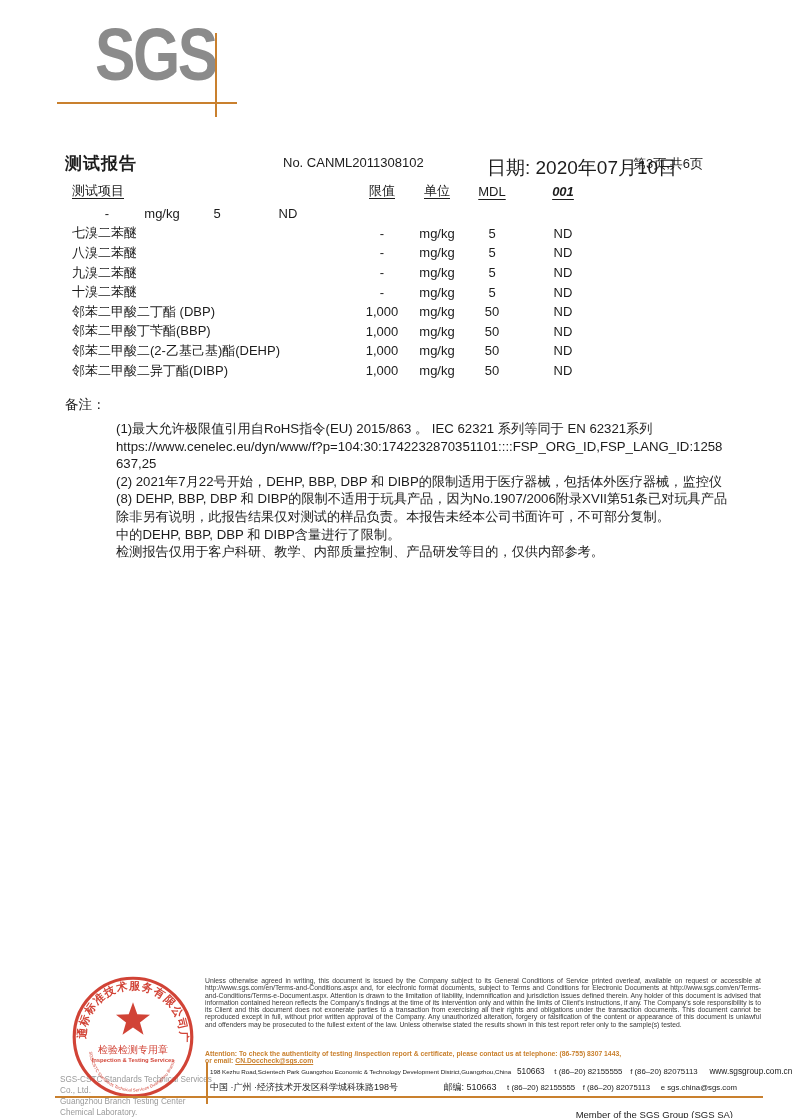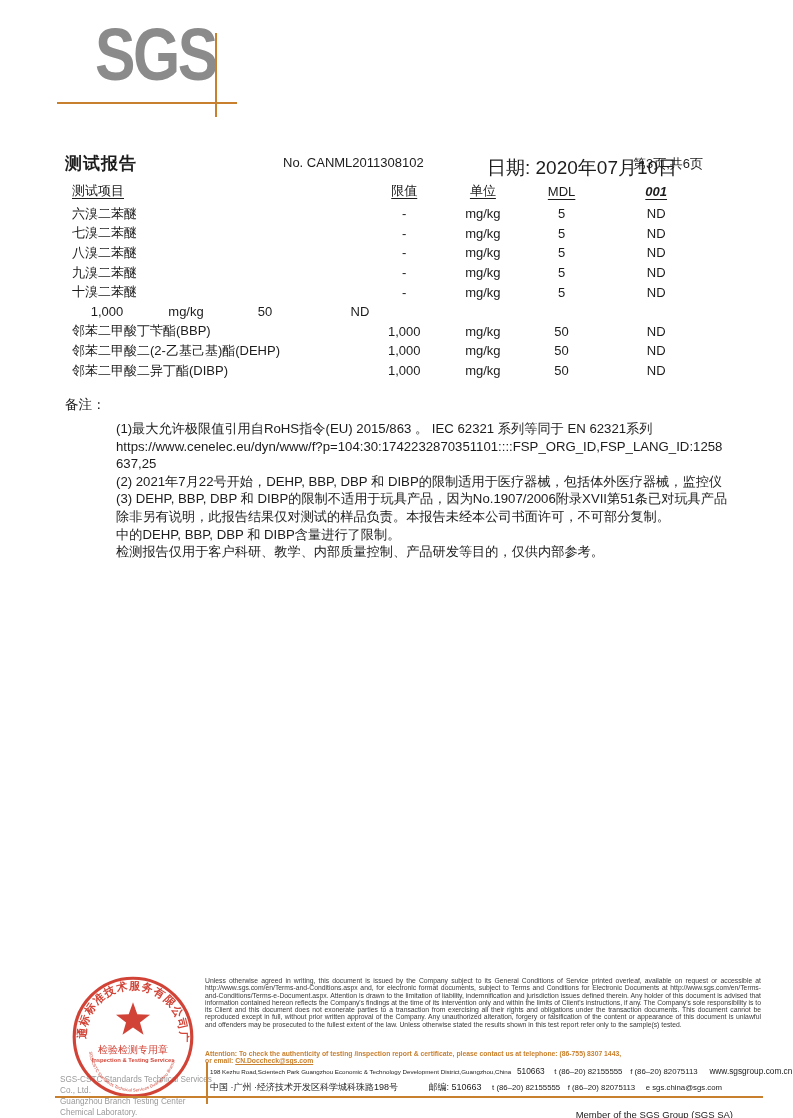--- a/index.html
+++ b/index.html
@@ -21,21 +21,21 @@
 
   
   .rpt-header { position:absolute; left:0; top:144px; width:793px; height:22px;margin-top:8px; }
   .rpt-title { position:absolute; left:65px; top:0; font-size:17px; font-weight:bold; letter-spacing:1px; }
   .rpt-no { position:absolute; left:283px; top:3px; font-size:13px; }
   .rpt-date { position:absolute; left:487px; top:3px; font-size:19px; }
   .rpt-page { position:absolute; left:633px; top:3px; font-size:13px; }
 
   
   .ttable { position:absolute; left:72px; top:180px; width:620px; }
-  .trow { display:flex; align-items:center; height:19.6px; font-size:13px;gap:24px; }
+  .trow { display:flex; align-items:center; height:19.6px; font-size:13px; }
   .trow.thead { height:22px; margin-bottom:2px; }
   .c-item  { width:275px; text-align:left; }
   .c-limit { width:70px;  text-align:center; }
   .c-unit  { width:40px;  text-align:center; }
   .c-mdl   { width:70px;  text-align:center; }
   .c-res   { width:72px;  text-align:center; }
   .thead span { font-size:13px; }
   .u { text-decoration:underline; text-underline-offset:3px; }
   .thead .c-item .u, .thead .c-limit .u, .thead .c-unit .u { font-weight:normal; }
   .col-001 { font-style:italic; font-weight:bold; }
@@ -82,21 +82,20 @@
 
 <div class="ttable">
   <div class="trow thead">
     <span class="c-item"><span class="u">测试项目</span></span>
     <span class="c-limit"><span class="u">限值</span></span>
     <span class="c-unit"><span class="u">单位</span></span>
     <span class="c-mdl"><span class="u">MDL</span></span>
     <span class="c-res"><span class="u col-001">001</span></span>
   </div>
   <div class="trow">
-    <span class="c-item">六溴二苯醚</span>
       <span class="c-limit">-</span>
       <span class="c-unit">mg/kg</span>
       <span class="c-mdl">5</span>
       <span class="c-res">ND</span>
   </div>
   <div class="trow">
     <span class="c-item">七溴二苯醚</span>
       <span class="c-limit">-</span>
       <span class="c-unit">mg/kg</span>
       <span class="c-mdl">5</span>
@@ -117,20 +116,21 @@
       <span class="c-res">ND</span>
   </div>
   <div class="trow">
     <span class="c-item">十溴二苯醚</span>
       <span class="c-limit">-</span>
       <span class="c-unit">mg/kg</span>
       <span class="c-mdl">5</span>
       <span class="c-res">ND</span>
   </div>
   <div class="trow">
+    <span class="c-item">邻苯二甲酸二丁酯 (DBP)</span>
       <span class="c-limit">1,000</span>
       <span class="c-unit">mg/kg</span>
       <span class="c-mdl">50</span>
       <span class="c-res">ND</span>
   </div>
   <div class="trow">
     <span class="c-item">邻苯二甲酸丁苄酯(BBP)</span>
       <span class="c-limit">1,000</span>
       <span class="c-unit">mg/kg</span>
       <span class="c-mdl">50</span>
@@ -151,21 +151,21 @@
       <span class="c-res">ND</span>
   </div>
 </div>
 
 <div class="remark-label">备注：</div>
 <div class="remarks">
   <div>(1)最大允许极限值引用自RoHS指令(EU) 2015/863 。 IEC 62321 系列等同于 EN 62321系列</div>
   <div>https://www.cenelec.eu/dyn/www/f?p=104:30:1742232870351101::::FSP_ORG_ID,FSP_LANG_ID:1258</div>
   <div>637,25</div>
   <div>(2) 2021年7月22号开始，DEHP, BBP, DBP 和 DIBP的限制适用于医疗器械，包括体外医疗器械，监控仪</div>
-  <div>(3) DEHP, BBP, DBP 和 DIBP的限制不适用于玩具产品，因为No.1907/2006附录XVII第51条已对玩具产品</div>
+  <div>(8) DEHP, BBP, DBP 和 DIBP的限制不适用于玩具产品，因为No.1907/2006附录XVII第51条已对玩具产品</div>
   <div>除非另有说明，此报告结果仅对测试的样品负责。本报告未经本公司书面许可，不可部分复制。</div>
   <div>中的DEHP, BBP, DBP 和 DIBP含量进行了限制。</div>
   <div>检测报告仅用于客户科研、教学、内部质量控制、产品研发等目的，仅供内部参考。</div>
 </div>
 
 <div class="company-lines">
   <div>SGS-CSTC Standards Technical Services Co., Ltd.</div>
   <div>Guangzhou Branch Testing Center Chemical Laboratory.</div>
 </div>
 
@@ -196,21 +196,21 @@
 <div class="addr-en">
   <span>198 Kezhu Road,Scientech Park Guangzhou Economic &amp; Technology Development District,Guangzhou,China</span>
   <span class="big sp" style="margin-left:4px">510663</span>
   <span class="mid sp" style="margin-left:8px">t (86–20) 82155555</span>
   <span class="mid sp" style="margin-left:6px">f (86–20) 82075113</span>
   <span class="big sp" style="margin-left:10px">www.sgsgroup.com.cn</span>
 </div>
 
 <div class="addr-cn">
   <span>中国 ·广州 ·经济技术开发区科学城科珠路198号</span>
-  <span class="sp" style="margin-left:28px">邮编: 510663</span>
+  <span class="sp" style="margin-left:43px">邮编: 510663</span>
   <span class="mid sp" style="margin-left:8px">t (86–20) 82155555</span>
   <span class="mid sp" style="margin-left:5px">f (86–20) 82075113</span>
   <span class="mid sp" style="margin-left:8px">e  sgs.china@sgs.com</span>
 </div>
 
 <div class="foot-vline"></div>
 <div class="foot-hline"></div>
 <div class="member">Member of the SGS Group (SGS SA)</div>
 
 </body></html>

